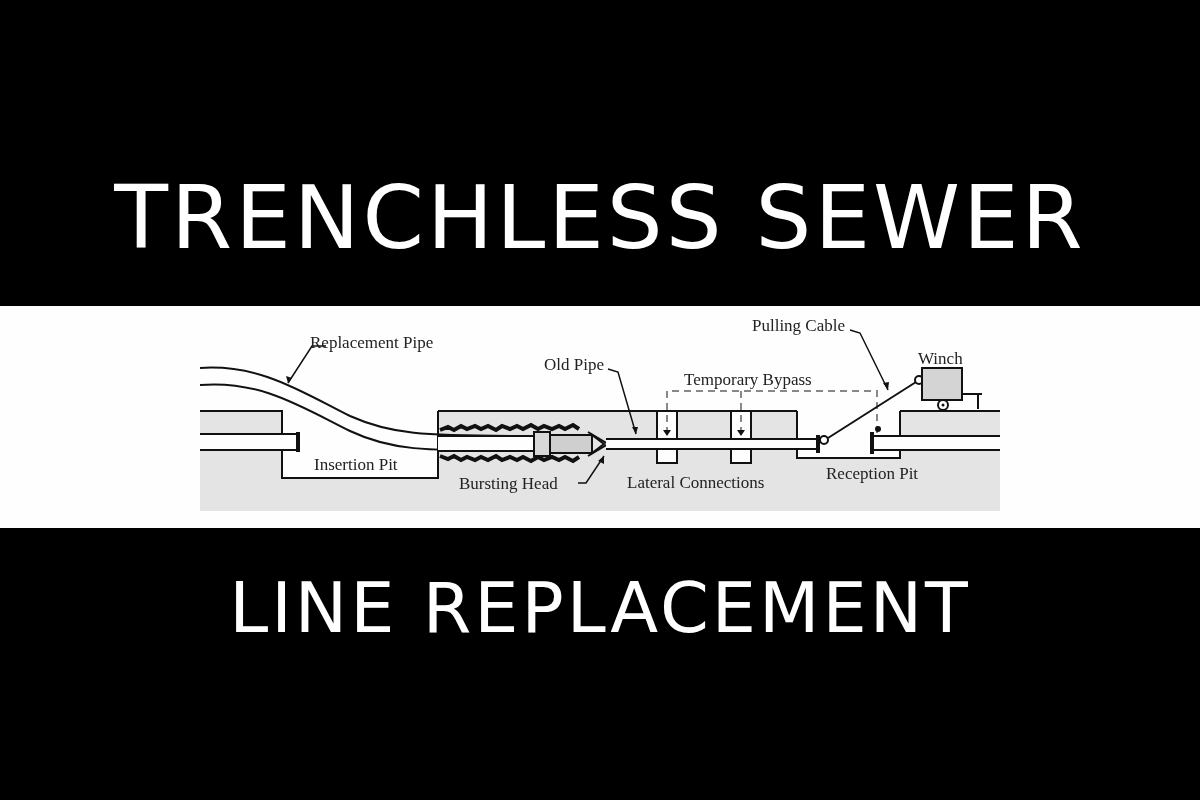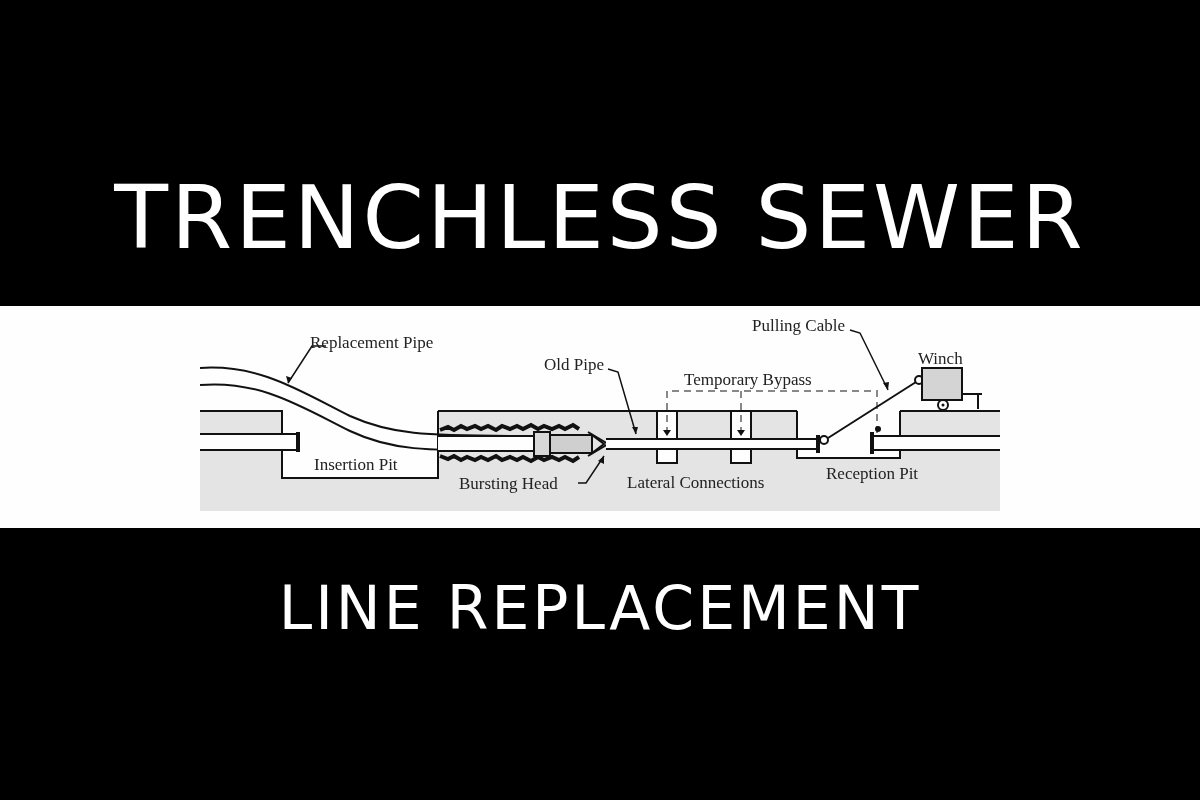--- a/index.html
+++ b/index.html
@@ -3,21 +3,21 @@
 <meta charset="utf-8">
 <style>
   html, body { margin:0; padding:0; }
   body { width:1200px; height:800px; background:#000; position:relative; overflow:hidden; font-family:"DejaVu Sans", sans-serif; }
   .band-top { position:absolute; left:0; top:0; width:1200px; height:306px; background:#000; }
   .band-mid { position:absolute; left:0; top:306px; width:1200px; height:222px; background:#fefefe; }
   .band-bot { position:absolute; left:0; top:528px; width:1200px; height:272px; background:#000; }
   .title { position:absolute; left:0; width:1200px; text-align:center; color:#fff;
            font-family:"DejaVu Sans", sans-serif; font-weight:normal; letter-spacing:3px; white-space:nowrap; }
   .title-top { top:168px; font-size:88px; line-height:100px; }
-  .title-bot { top:558px; font-size:60px; line-height:100px; }
+  .title-bot { top:558px; font-size:70px; line-height:100px; }
   svg { position:absolute; left:200px; top:306px; }
   .lbl { font-family:"Liberation Serif", "DejaVu Serif", serif; font-size:17px; fill:#222; }
 </style>
 </head>
 <body>
 
 <div class="band-top"></div>
 <div class="band-mid"></div>
 <div class="band-bot"></div>
 

